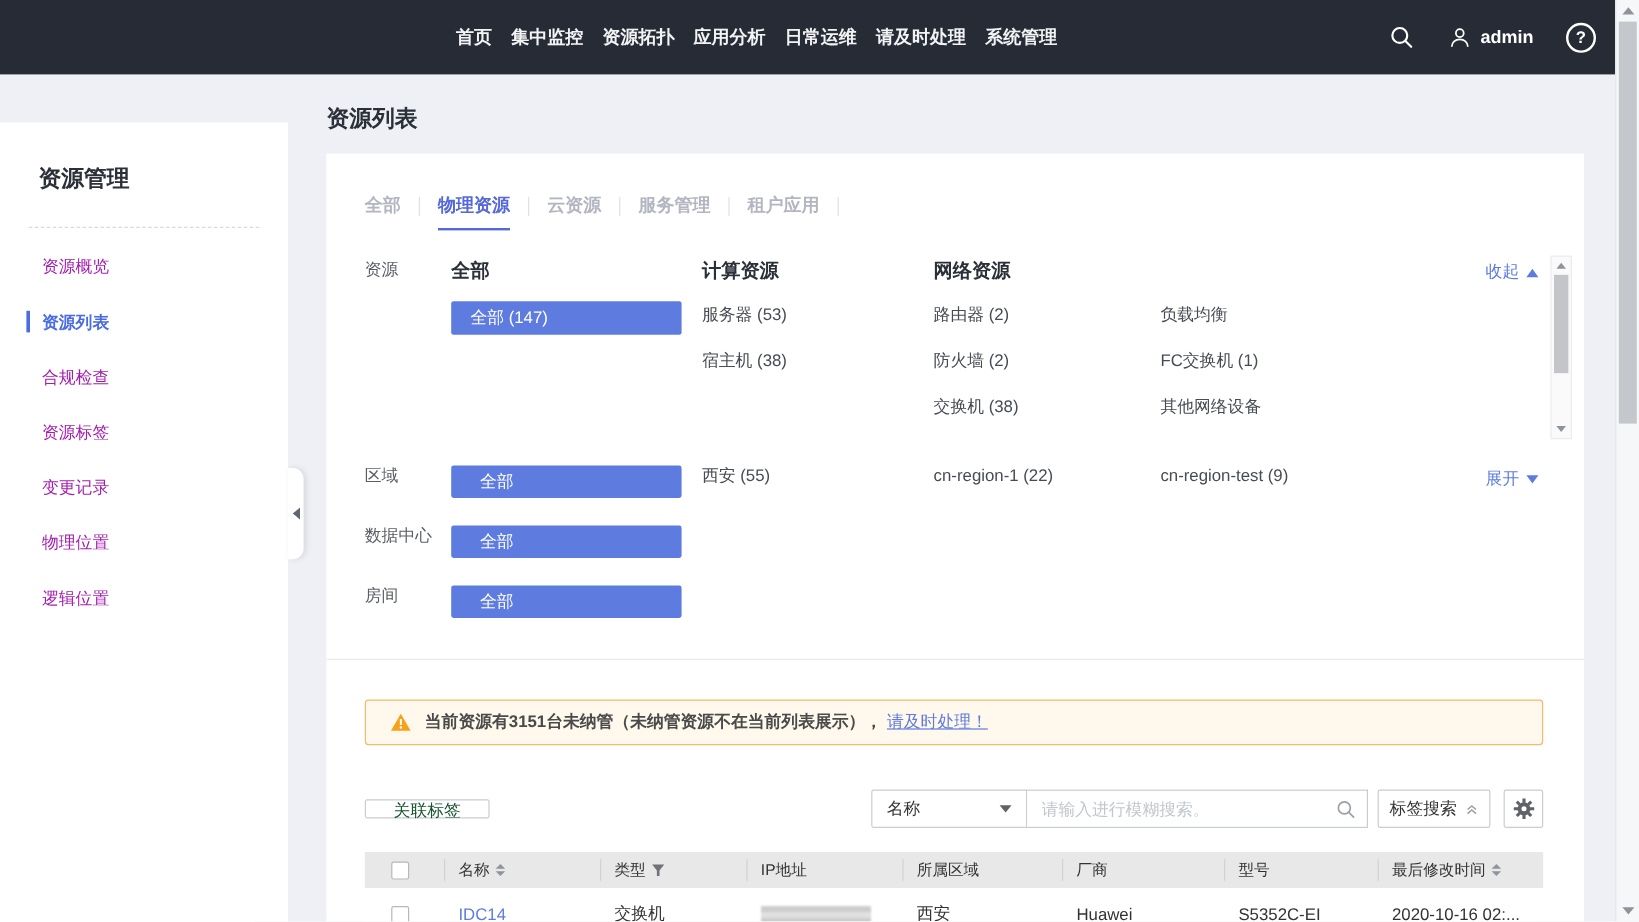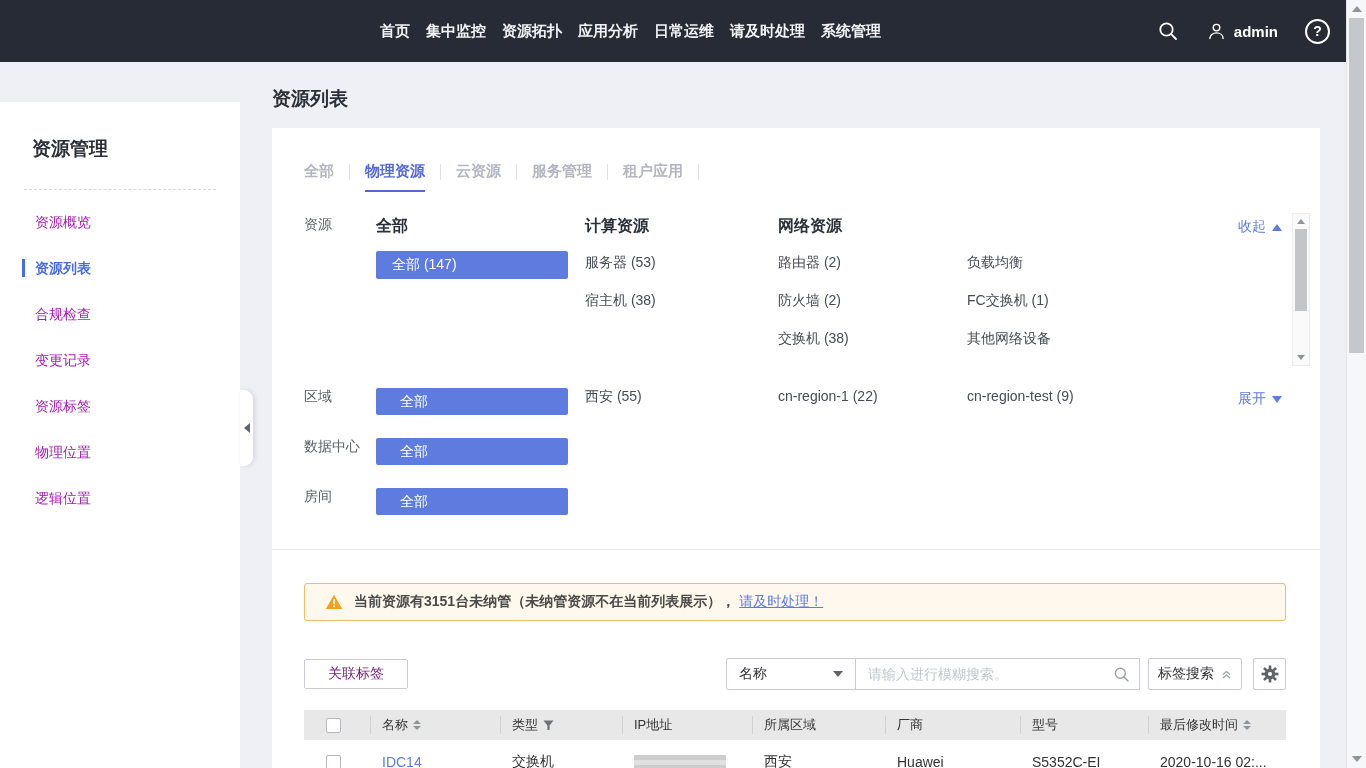--- a/index.html
+++ b/index.html
@@ -62,21 +62,21 @@
   .frow.first{margin-top:38px;}
   .rpill{width:192px;height:27px;background:#5e7ce0;color:#fff;font-size:14px;border:none;text-align:left;padding-left:24px;border-radius:2px;cursor:pointer;}
   .rcol1{width:209px;}.rcol2{width:193px;font-size:14px;color:#474b54;}.rcol3{width:189px;font-size:14px;color:#474b54;}.rcol4{flex:1;font-size:14px;color:#474b54;}
   .card-divider{margin-top:34px;border-top:1px solid #e9eaec;}
   
   .banner{margin:33px 34px 0 32px;height:38px;display:flex;align-items:center;background:#fff8ec;border:1px solid #f5ba6a;border-radius:3px;padding-left:20px;}
   .banner-text{margin-left:11px;font-size:14px;color:#4a4a4a;font-weight:bold;}
   .banner-link{margin-left:4px;font-size:14px;color:#5e7ce0;text-decoration:underline;cursor:pointer;}
   
   .toolbar{margin:37px 34px 0 32px;height:32px;display:flex;align-items:center;}
-  .btn-assoc{width:104px;height:30px;background:#fff;border:1px solid #c9ccd1;border-radius:2px;font-size:14px;color:#701a75;cursor:pointer;}
+  .btn-assoc{width:104px;height:16px;background:#fff;border:1px solid #c9ccd1;border-radius:2px;font-size:14px;color:#14532d;cursor:pointer;}
   .search-group{margin-left:auto;display:flex;align-items:center;}
   .select{width:130px;height:32px;border:1px solid #c9ccd1;border-radius:2px 0 0 2px;display:flex;align-items:center;justify-content:space-between;padding:0 12px;font-size:14px;color:#333;cursor:pointer;background:#fff;}
   .select-caret{width:0;height:0;border-left:5px solid transparent;border-right:5px solid transparent;border-top:6px solid #5f6368;}
   .search-box{width:284px;height:32px;border:1px solid #c9ccd1;border-left:none;display:flex;align-items:center;padding:0 32px 0 12px;position:relative;background:#fff;}
   .search-box input{border:none;outline:none;flex:1;font-size:14px;color:#333;font-family:inherit;background:transparent;}
   .search-box input::placeholder{color:#c3c7cd;}
   .sbox-icon{position:absolute;right:9px;top:7px;}
   .btn-tag{margin-left:8px;width:94px;height:32px;background:#fff;border:1px solid #c9ccd1;border-radius:2px;font-size:14px;color:#333;display:flex;align-items:center;justify-content:center;gap:7px;cursor:pointer;}
   .btn-gear{margin-left:11px;width:33px;height:32px;background:#fff;border:1px solid #c9ccd1;border-radius:2px;display:flex;align-items:center;justify-content:center;cursor:pointer;}
   
@@ -128,22 +128,22 @@
   </div>
 </div>
 
 <div class="sidebar">
   <div class="sidebar-title">资源管理</div>
   <div class="sidebar-divider"></div>
   <div class="side-list">
     <div class="side-item">资源概览</div>
     <div class="side-item active">资源列表</div>
     <div class="side-item">合规检查</div>
+    <div class="side-item">资源标签</div>
     <div class="side-item">变更记录</div>
-    <div class="side-item">资源标签</div>
     <div class="side-item">物理位置</div>
     <div class="side-item">逻辑位置</div>
   </div>
 </div>
 <div class="collapse-handle"></div>
 
 <div class="page-title">资源列表</div>
 
 <div class="card">
 

